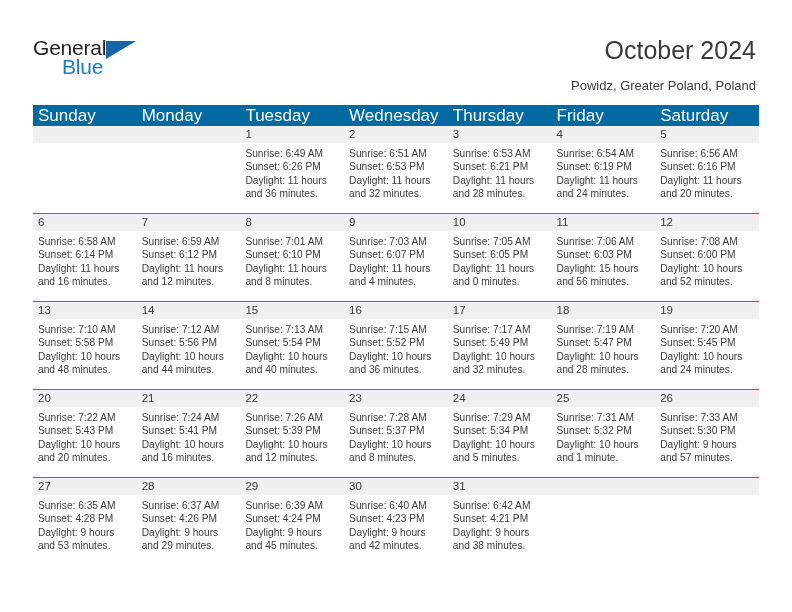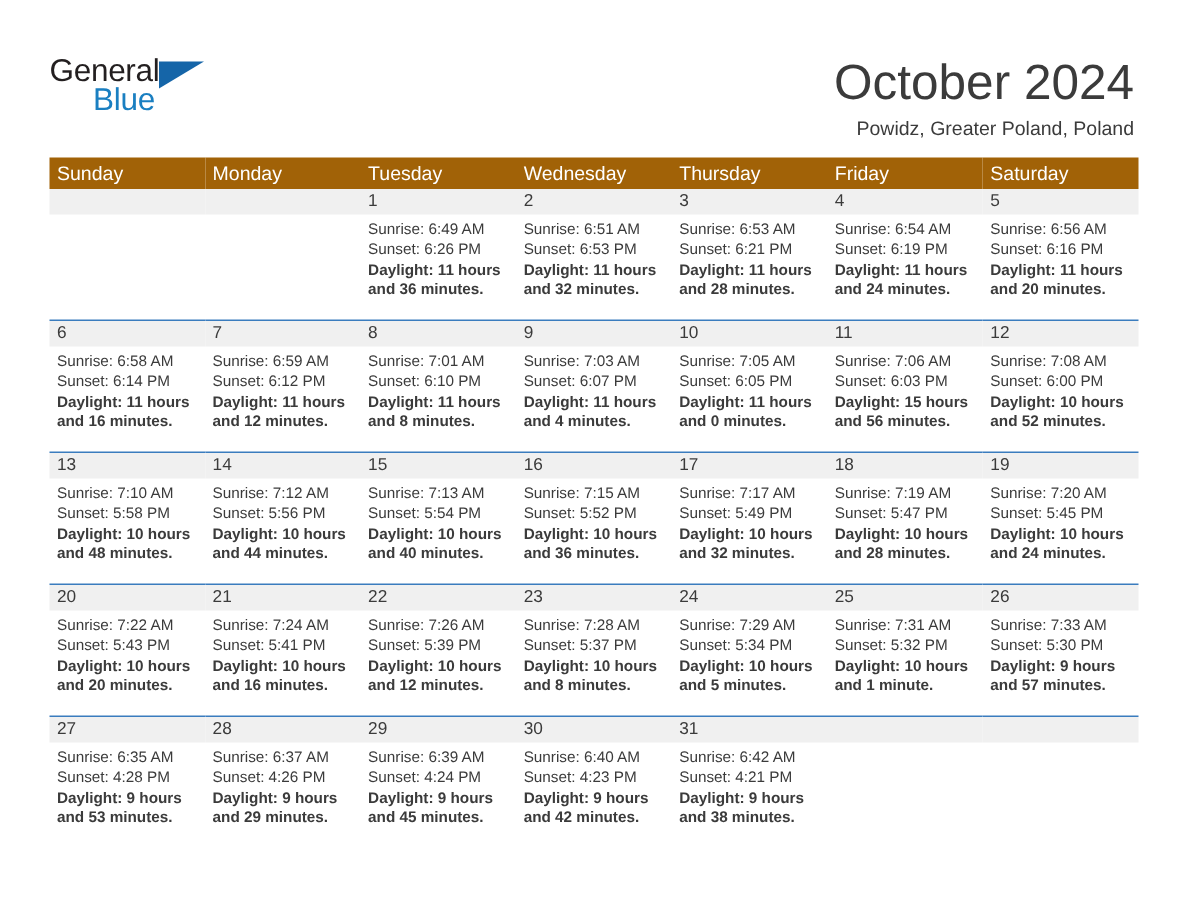--- a/index.html
+++ b/index.html
@@ -51,21 +51,21 @@
     position: absolute;
     left: 73px; top: 5px;
     width: 0; height: 0;
     border-left: 30px solid #1565a8;
     border-bottom: 18px solid transparent;
   }
 
   .title {
     position: absolute;
     right: 36px; top: 36px;
-    font-size: 33px;
+    font-size: 25px;
     color: #3b3b3b;
     text-align: right;
     white-space: nowrap;
   }
   .subtitle {
     position: absolute;
     right: 36px; top: 78px;
     font-size: 13px;
     color: #3b3b3b;
     text-align: center;
@@ -79,23 +79,23 @@
     width: 726px;
   }
   .cal-table {
     width: 726px;
     border-collapse: collapse;
     table-layout: fixed;
   }
   .cal-table col { width: 103.714px; }
 
   thead th {
-    background: #a16207;
+    background: #0369a1;
     color: #ffffff;
-    font-size: 13px;
+    font-size: 17px;
     font-weight: normal;
     text-align: left;
     padding: 5px 0 5px 5px;
     height: 21px;
     line-height: 11px;
   }
 
   tbody tr.week-row > td {
     vertical-align: top;
     padding: 0;
@@ -118,21 +118,21 @@
     color: #3b3b3b;
   }
   .cell.empty .daynum-band { color: transparent; }
   .details {
     padding: 4px 4px 0 5px;
     font-size: 10.2px;
     line-height: 13.3px;
     color: #3b3b3b;
   }
   .details div { white-space: nowrap; }
-  .details .wrap { white-space: normal; font-weight: bold; }
+  .details .wrap { white-space: normal; }
 </style>
 </head>
 <body>
 
 <div id="page">
 
   <div class="header">
 
     <div class="brand">
       <span class="brand-general">General</span>

